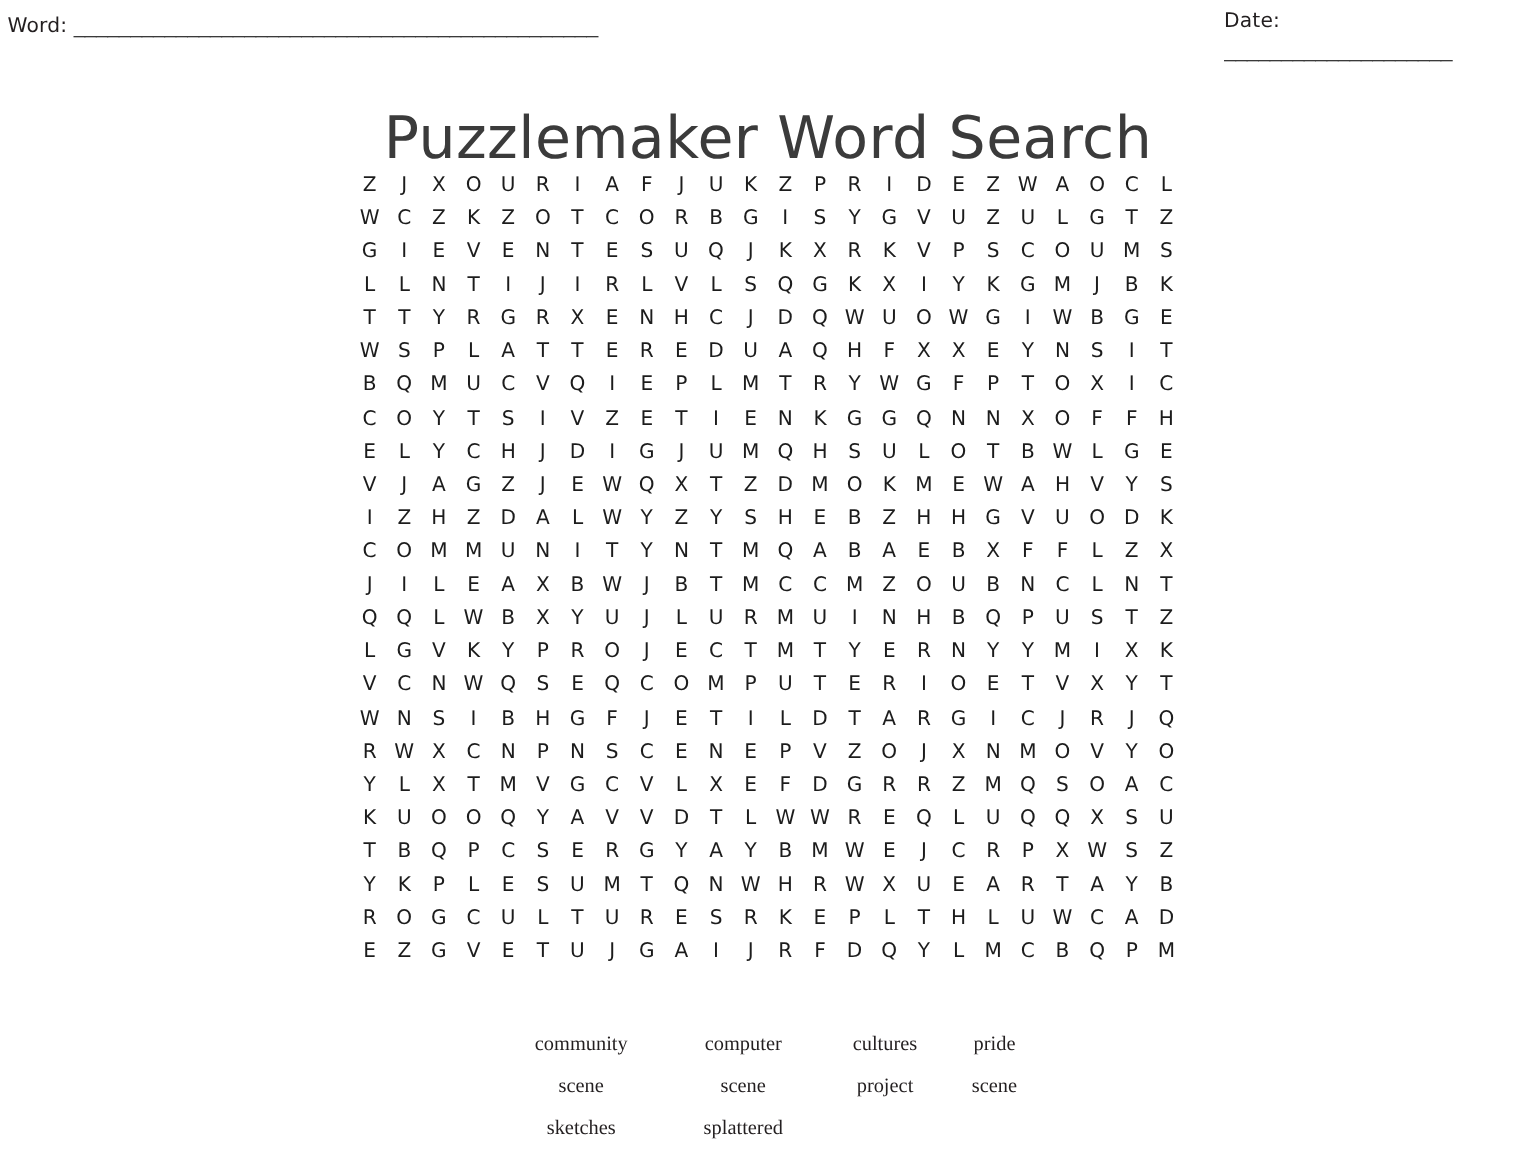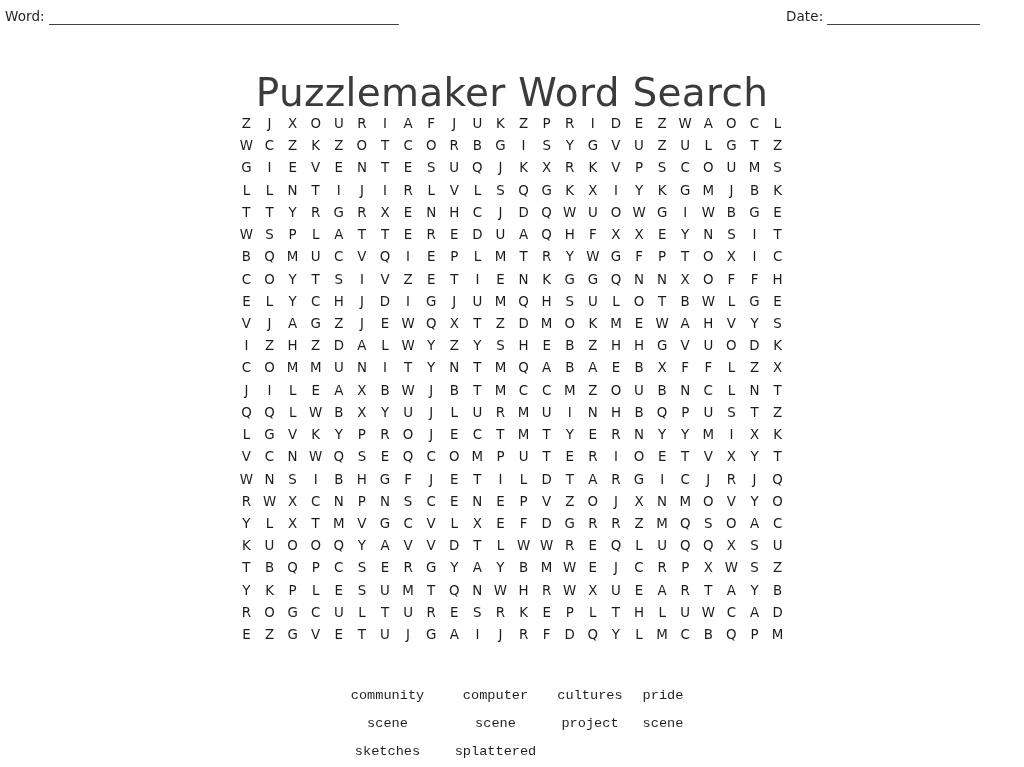--- a/index.html
+++ b/index.html
@@ -48,22 +48,23 @@
   .field-name {
     position: absolute;
     left: 5px;
     top: 6px;
   }
   .field-name .field-rule {
     width: 355px;
   }
   .field-date {
     position: absolute;
-    left: 786px;
+    left: 812px;
     top: 6px;
+    flex-direction: column;
   }
   .field-date .field-rule {
     width: 155px;
   }
 
   
   .puzzle-title {
     position: absolute;
     top: 44px;
     left: 0;
@@ -112,21 +113,21 @@
     display: grid;
     grid-template-columns: 113px 103px 86px 60px;
     row-gap: 9px;
     column-gap: 0px;
   }
   .word {
     font-size: 13.6px;
     line-height: 19px;
     text-align: center;
     color: #231f20;
-    font-family: Liberation Mono, monospace;
+    font-family: Liberation Serif, serif;
   }
   .word.empty {
     visibility: hidden;
   }
 </style>
 </head>
 <body>
 
 <div class="header-row">
   <div class="field field-name">

